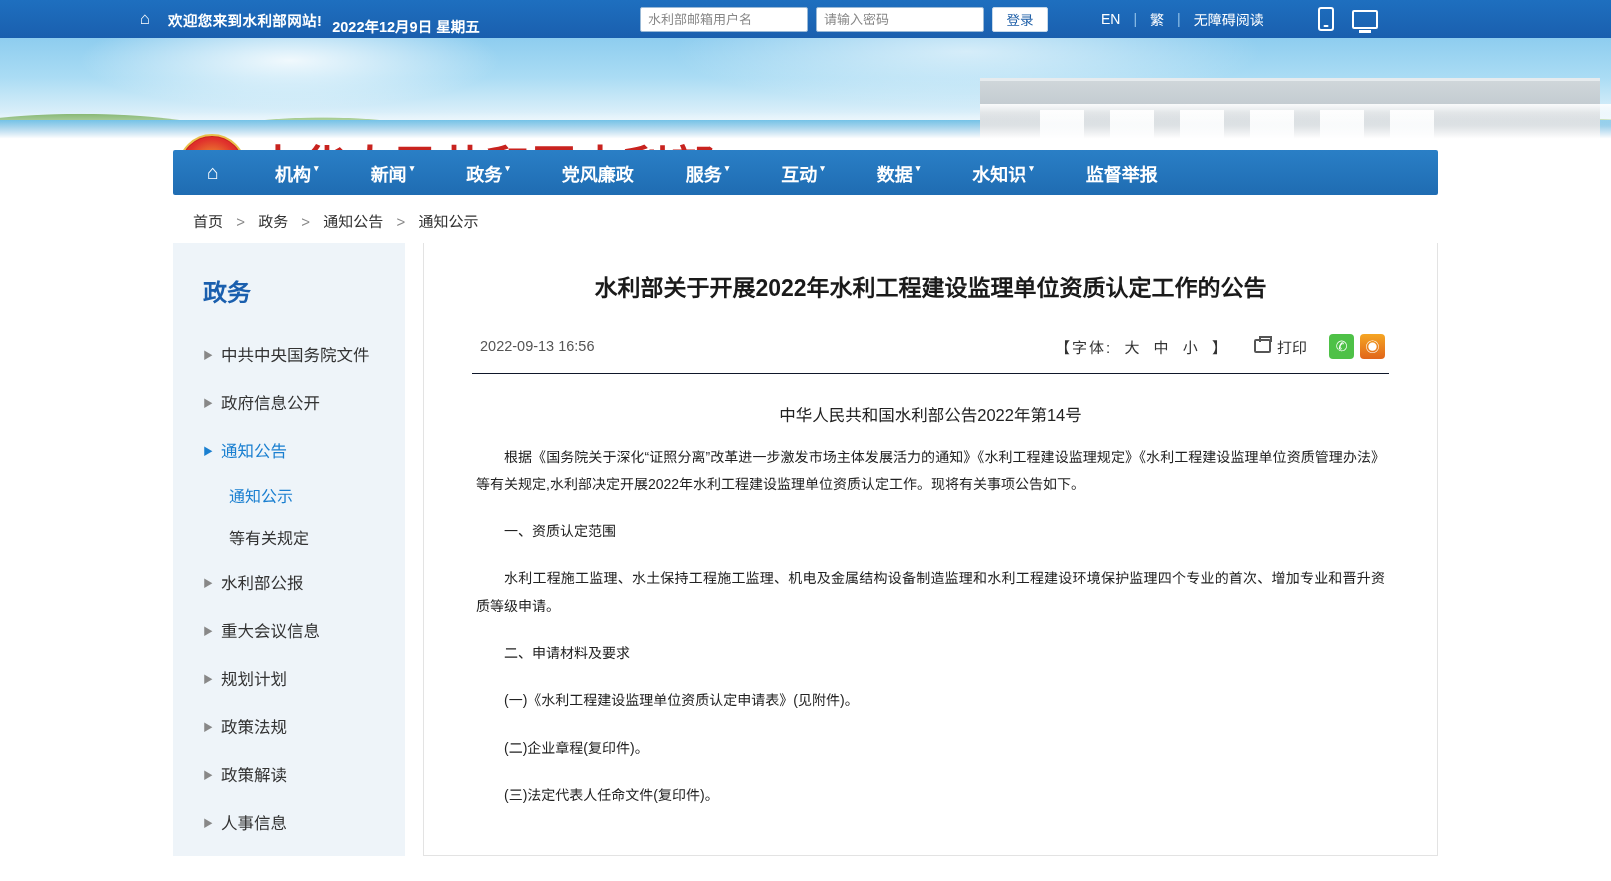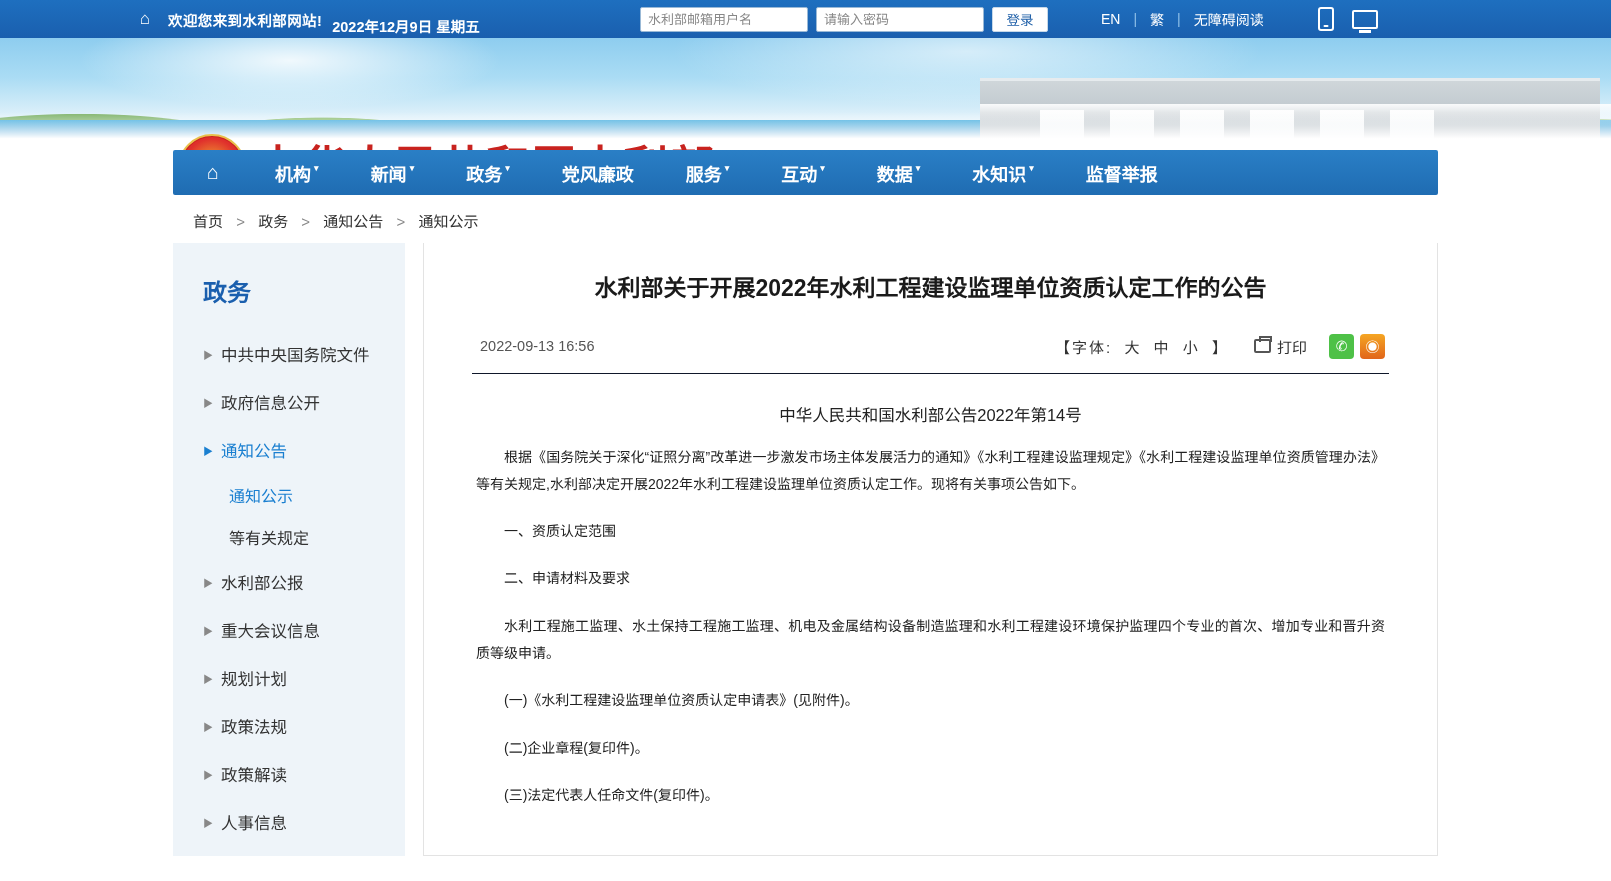--- a/index.html
+++ b/index.html
@@ -476,20 +476,20 @@
           <div class="sico wechat">✆</div>
           <div class="sico weibo">◉</div>
         </div>
       </div>
     </div>
 
     <div class="doc">
       <div class="center">中华人民共和国水利部公告2022年第14号</div>
       <p>根据《国务院关于深化“证照分离”改革进一步激发市场主体发展活力的通知》《水利工程建设监理规定》《水利工程建设监理单位资质管理办法》等有关规定,水利部决定开展2022年水利工程建设监理单位资质认定工作。现将有关事项公告如下。</p>
       <p>一、资质认定范围</p>
+      <p>水利工程施工监理、水土保持工程施工监理、机电及金属结构设备制造监理和水利工程建设环境保护监理四个专业的首次、增加专业和晋升资质等级申请。</p>
       <p>二、申请材料及要求</p>
-      <p>水利工程施工监理、水土保持工程施工监理、机电及金属结构设备制造监理和水利工程建设环境保护监理四个专业的首次、增加专业和晋升资质等级申请。</p>
       <p>(一)《水利工程建设监理单位资质认定申请表》(见附件)。</p>
       <p>(二)企业章程(复印件)。</p>
       <p>(三)法定代表人任命文件(复印件)。</p>
     </div>
   </div>
 </div>
 
 </body></html>

